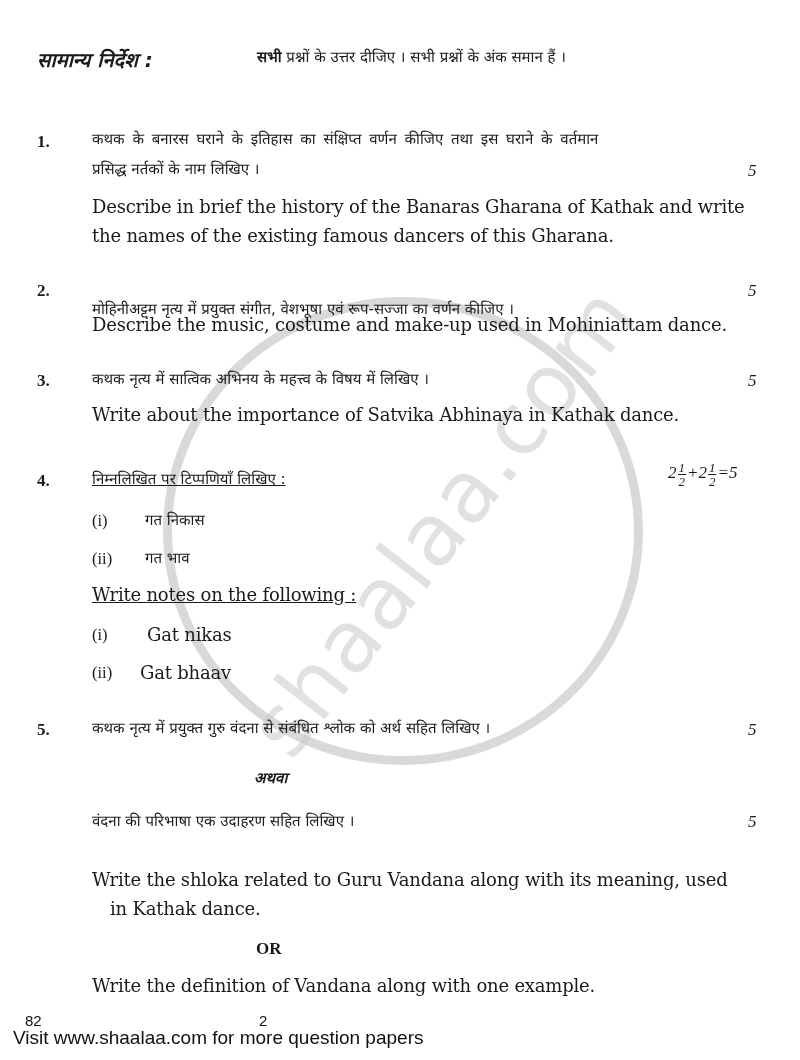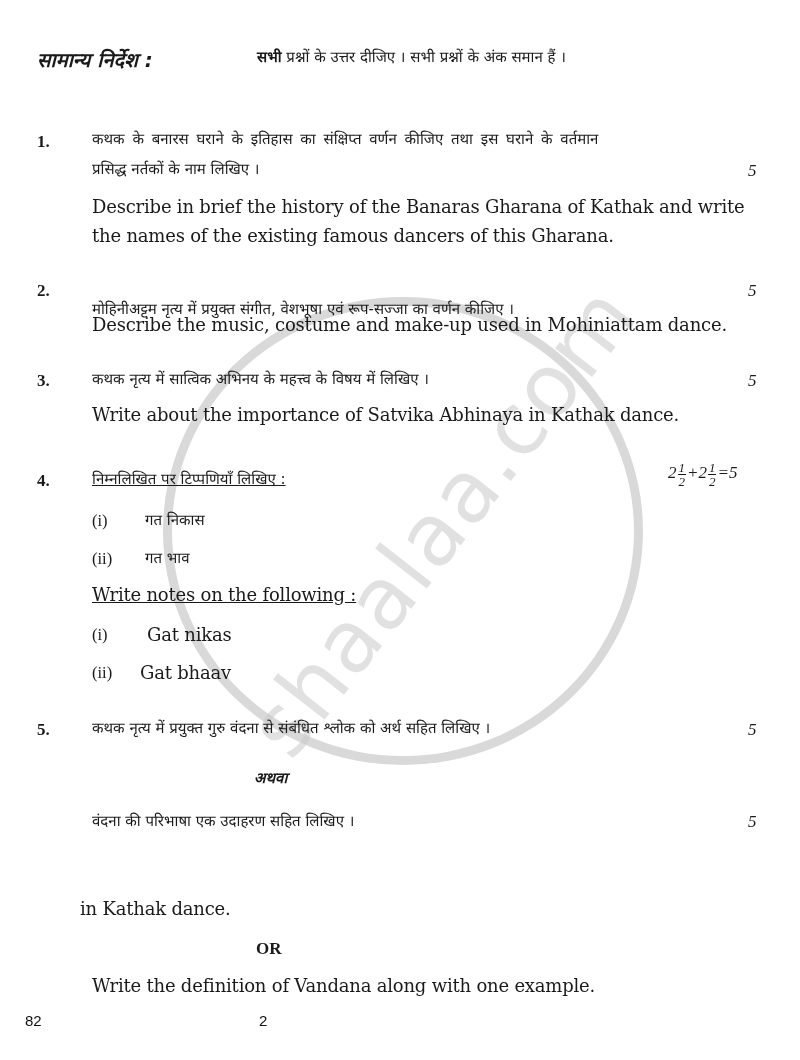--- a/index.html
+++ b/index.html
@@ -81,19 +81,21 @@
   <div class="abs sub" style="left:92px; top:663px;">(ii)</div>
   <div class="abs en" style="left:140px; top:662px;">Gat bhaav</div>
 
   <div class="abs num" style="left:37px; top:720px;">5.</div>
   <div class="abs hi" style="left:92px; top:717px;">कथक नृत्य में प्रयुक्त गुरु वंदना से संबंधित श्लोक को अर्थ सहित लिखिए ।</div>
   <div class="abs marks" style="left:748px; top:720px;">5</div>
   <div class="abs hi" style="left:254px; top:767px; font-weight:bold;font-style:italic;">अथवा</div>
   <div class="abs hi" style="left:92px; top:810px;">वंदना की परिभाषा एक उदाहरण सहित लिखिए ।</div>
   <div class="abs marks" style="left:748px; top:812px;">5</div>
 
-  <div class="abs en" style="left:80px; top:898px;text-align:center;">in Kathak dance.</div>
+  <div class="abs en" style="left:92px; top:869px;">Write the shloka related to Guru Vandana along with its meaning, used</div>
+  <div class="abs en" style="left:110px; top:898px;text-align:center;">in Kathak dance.</div>
   <div class="abs num" style="left:256px; top:939px;">OR</div>
   <div class="abs en" style="left:92px; top:975px;">Write the definition of Vandana along with one example.</div>
 
   <div class="abs footer-small" style="left:25px; top:1012px;">82</div>
   <div class="abs footer-small" style="left:259px; top:1012px;">2</div>
+  <div class="abs footer" style="left:13px; top:1027px;">Visit www.shaalaa.com for more question papers</div>
 </div>
 
 </body></html>

